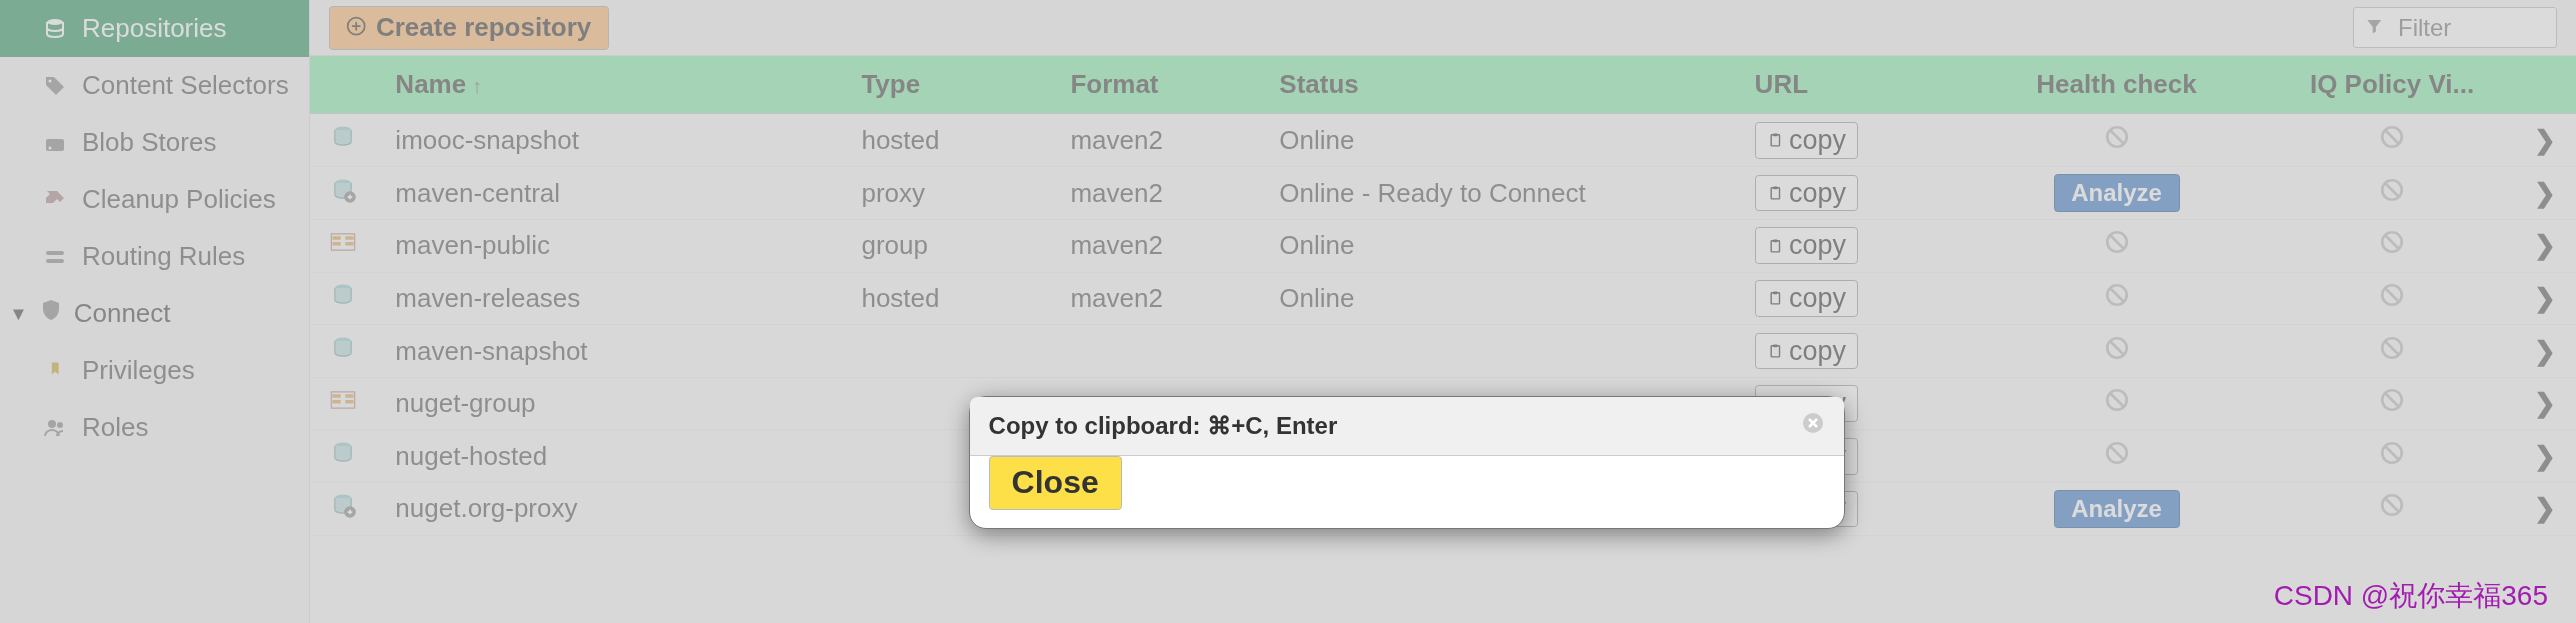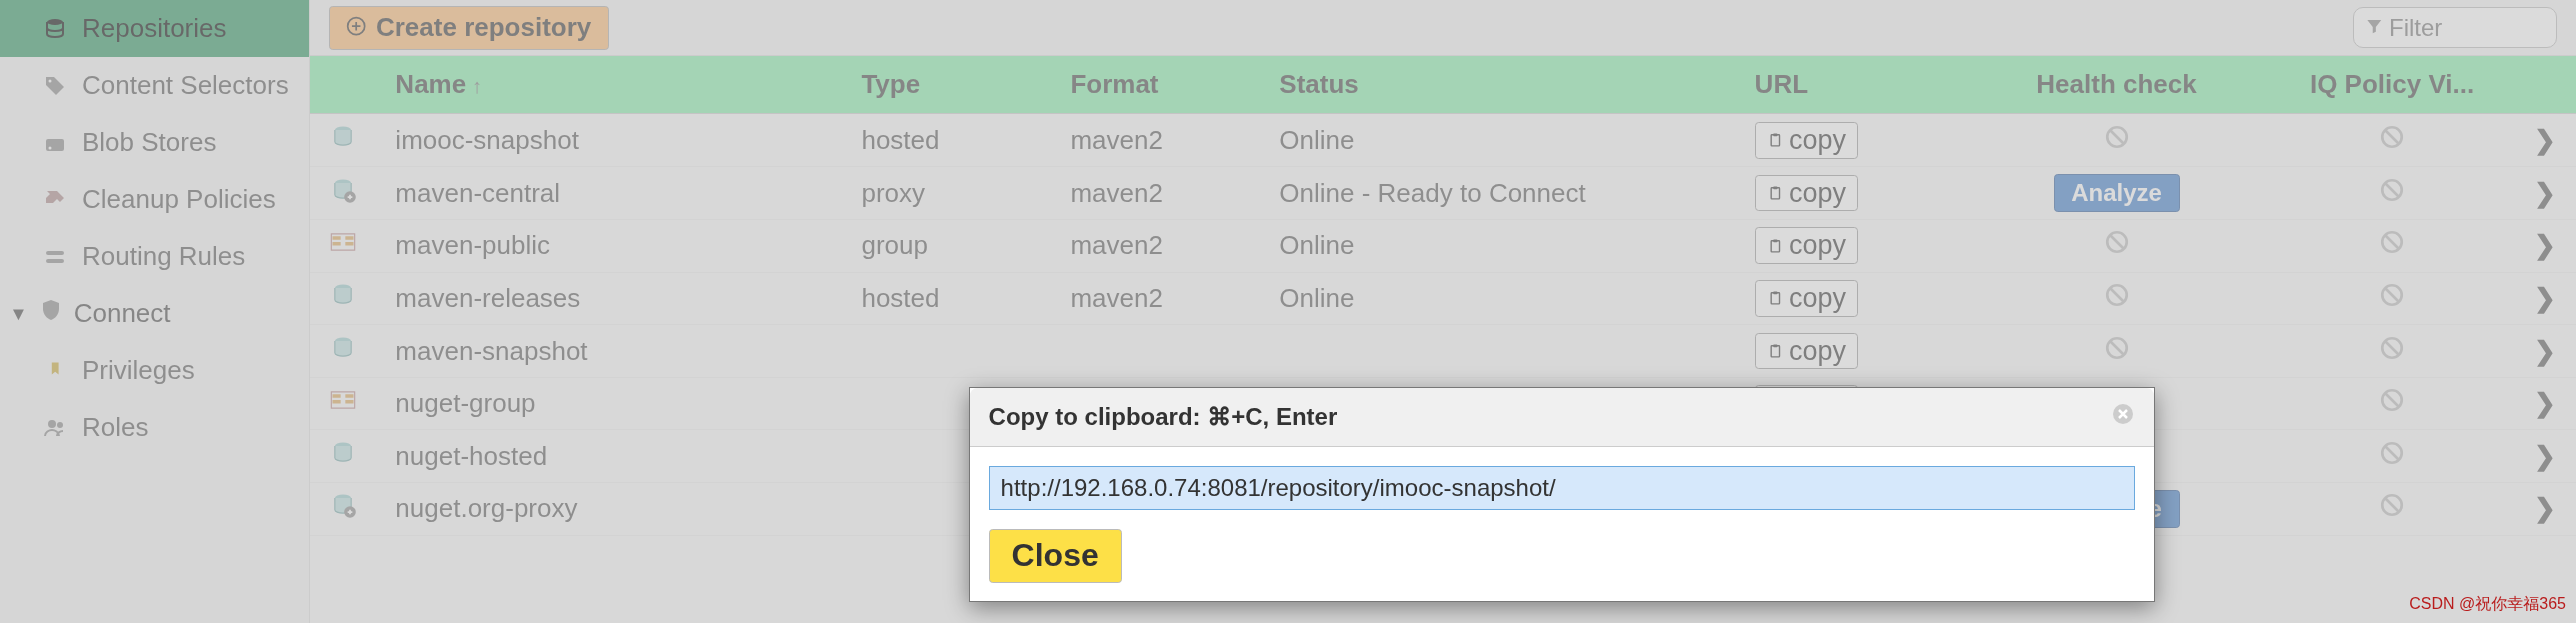--- a/index.html
+++ b/index.html
@@ -22,21 +22,21 @@
       display: flex;
       align-items: center;
       padding: 13px 18.6px 13px 41px;
       color: #555;
       cursor: pointer;
       gap: 13px;
       font-size: 26px;
     }
     .sidebar-item.active {
       background: #2c9661;
-      color: #000000;
+      color: #ffffff;
     }
     .sidebar-item .icon {
       width: 28px;
       display: inline-flex;
       align-items: center;
       justify-content: center;
     }
     .sidebar-section {
       display: flex;
       align-items: center;
@@ -67,24 +67,24 @@
       font-weight: 600;
       display: flex;
       align-items: center;
       gap: 9.3px;
     }
     .filter-box {
       margin-left: auto;
       border: 0.9px solid #bbb;
       background: #fff;
       padding: 5.6px 11px;
-      border-radius: 10px;
+      border-radius: 3px;
       display: flex;
       align-items: center;
-      gap: 5px;
+      gap: 14px;
       color: #888;
       width: 204px;
     }
     table {
       width: 100%;
       border-collapse: collapse;
     }
     thead {
       background: #86efac;
     }
@@ -144,25 +144,25 @@
 
     .overlay {
       position: absolute;
       inset: 0;
       background: rgba(190,190,190,0.55);
       pointer-events: none;
     }
     .dialog {
       position: absolute;
       left: 969px;
-      top: 387px;
-      width: 1186px;
+      top: 396px;
+      width: 876px;
       background: #fff;
       border: 0.9px solid #777;
-      border-radius: 0;
+      border-radius: 17px;
       box-shadow: 0 5.6px 22px rgba(0,0,0,0.4);
       z-index: 10;
     }
     .dialog-header {
       display: flex;
       align-items: center;
       padding: 13px 18.6px;
       background: #f0f0f0;
       border-bottom: 0.9px solid #ccc;
       border-radius: 7.4px 7.4px 0 0;
@@ -190,24 +190,24 @@
       border: 0.9px solid #bbb;
       background: #fde047;
       padding: 7.4px 22px;
       border-radius: 3.7px;
       font-size: 32px;
       color: #333;
       font-weight: 700;
     }
     .watermark {
       position: absolute;
-      right: 10px;
+      right: 28px;
       bottom: 9.3px;
-      color: #b91c1c;
-      font-size: 16px;
+      color: #a21caf;
+      font-size: 28px;
       z-index: 20;
     }
     .center { text-align: center; }
   </style>
 </head>
 <body>
 
 <div class="layout">
   <div class="sidebar">
     <div id="sidebar-nav">
@@ -514,22 +514,19 @@
 <div class="dialog">
   <div class="dialog-header">
     <span class="dialog-title">Copy to clipboard: ⌘+C, Enter</span>
     <span class="dialog-close">
       <svg width="24" height="24" viewBox="0 0 24 24">
           <circle cx="12" cy="12" r="10" fill="#ccc"></circle>
           <path d="M8 8l8 8M16 8l-8 8" stroke="#fff" stroke-width="2.5"></path>
         </svg>
     </span>
   </div>
-  <div class="dialog-body">
-    <input class="dialog-input" value="http://192.168.0.74:8081/repository/imooc-snapshot/" style="">
-  </div>
   <div class="dialog-footer">
     <button class="close-btn">Close</button>
   </div>
 </div>
 
 <div class="watermark">CSDN @祝你幸福365</div>
 
 
 </body></html>

